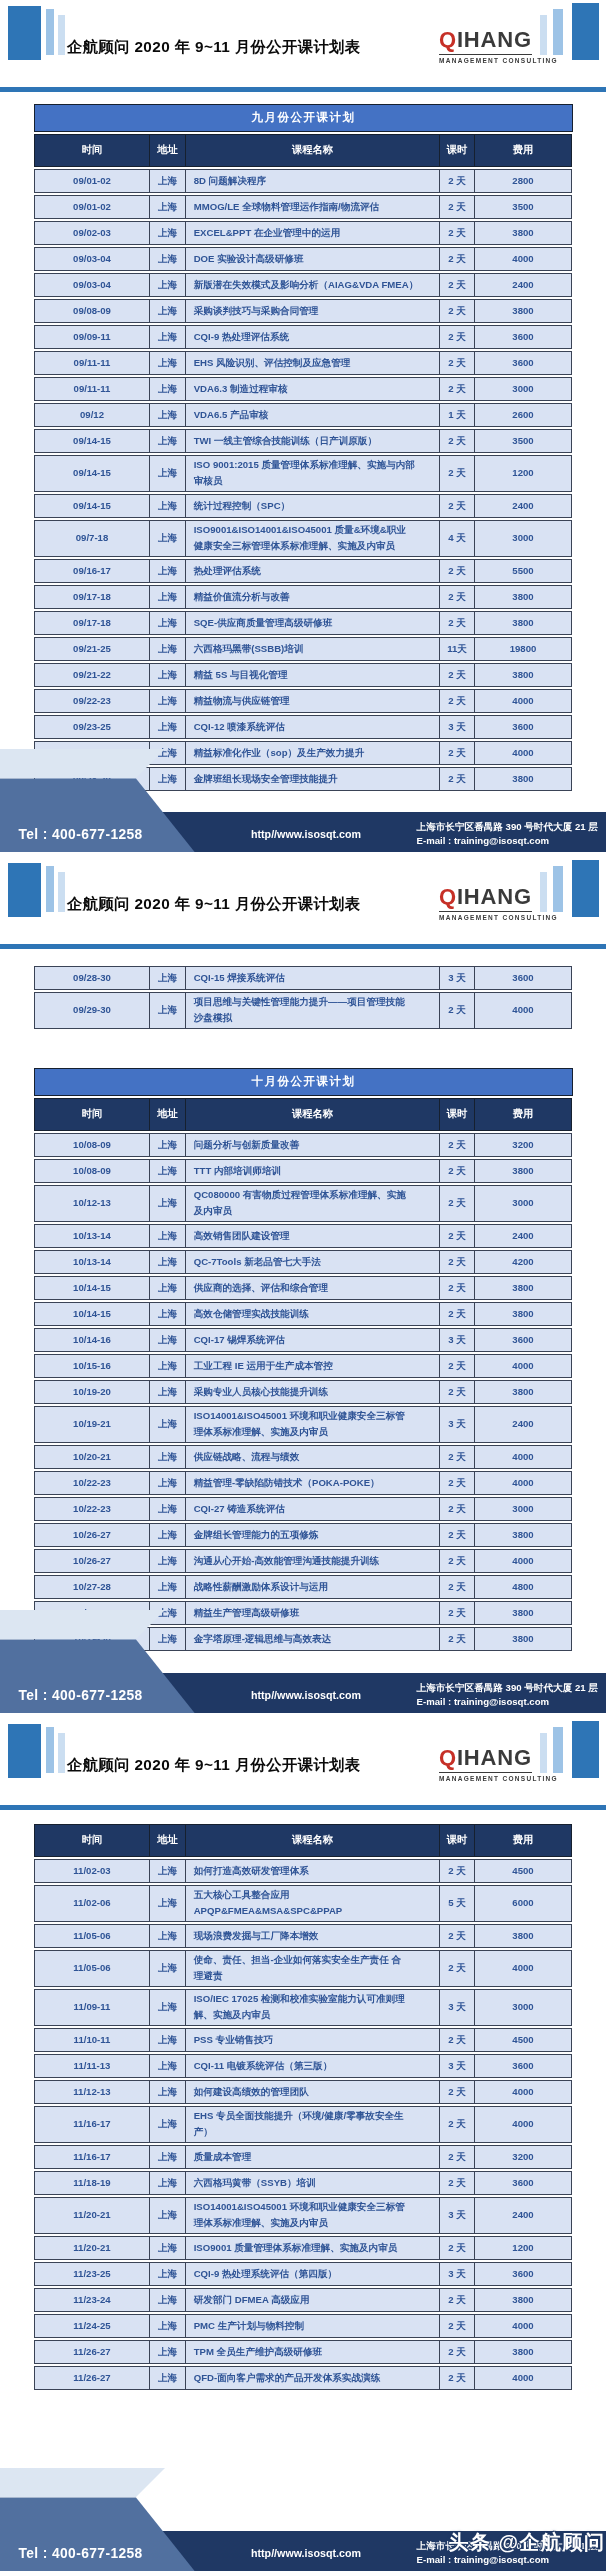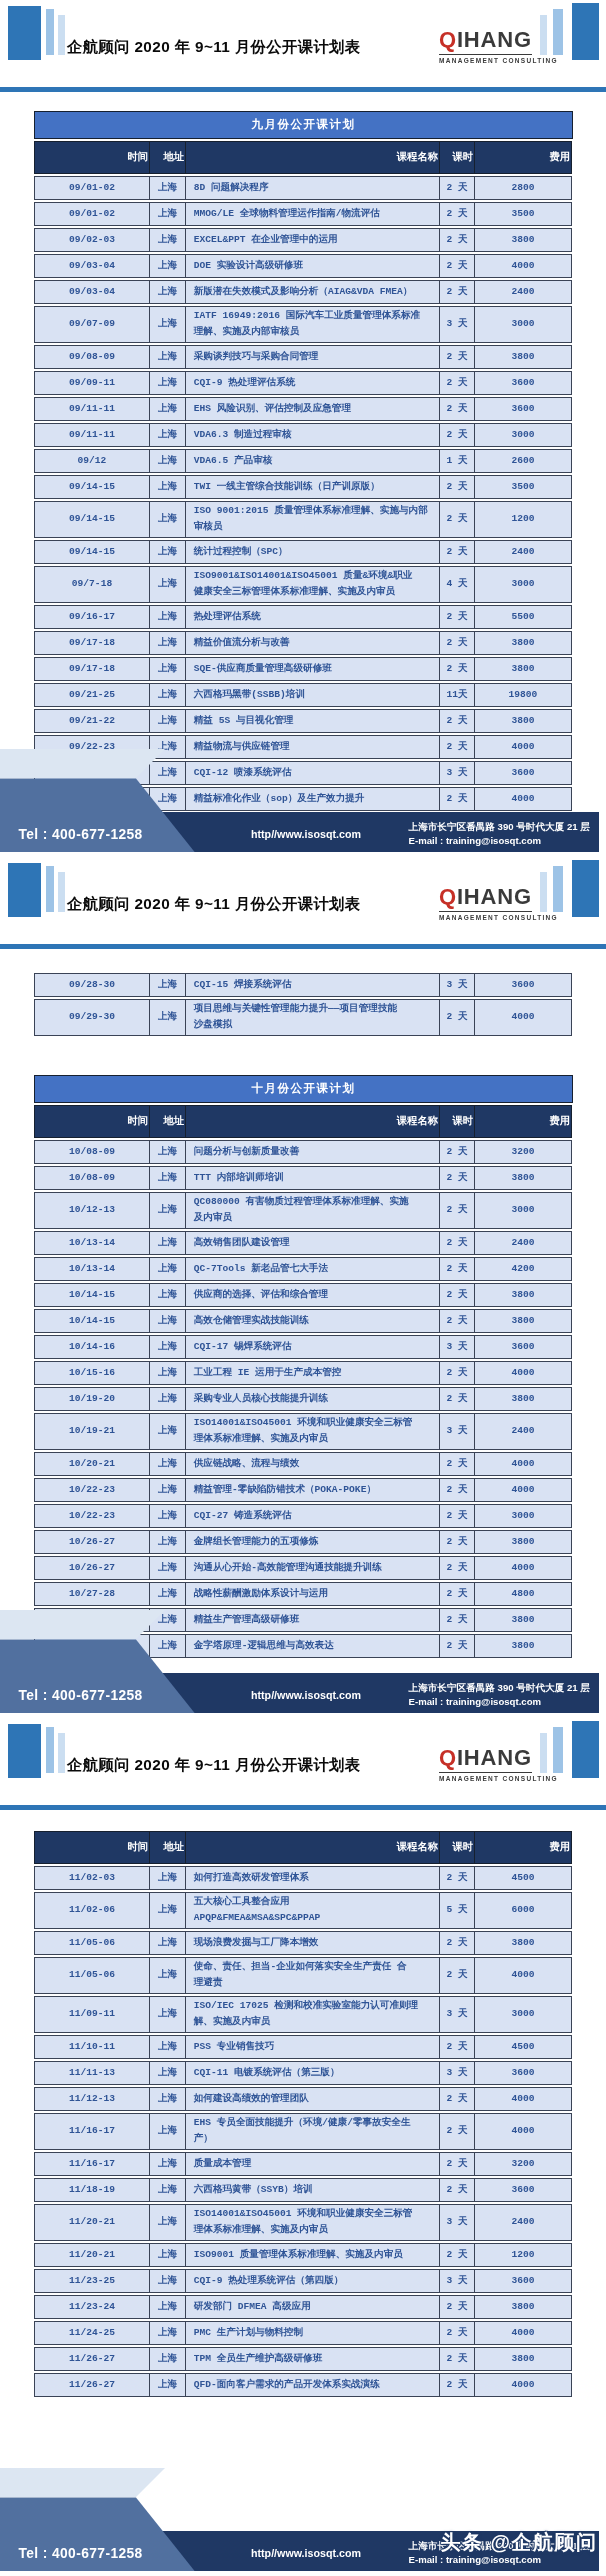--- a/index.html
+++ b/index.html
@@ -19,32 +19,32 @@
   .stripe1-right{right:44px;top:9.2px;width:10px;height:46px;background:#9DC3E6;}
   .bar-big-right{right:7.7px;top:3.1px;width:27.6px;height:57px;background:#2E75B6;}
   .doc-title{position:absolute;left:67px;top:37px;font-size:15.3px;font-weight:bold;color:#0a0a0a;letter-spacing:0.4px;white-space:nowrap;}
   .logo{position:absolute;left:439px;top:29px;width:126px;}
   .logo-brand{display:inline-block;font-size:22px;font-weight:800;letter-spacing:0.8px;line-height:1;color:#3a3a3a;border-bottom:1.5px solid #3a3a3a;padding-bottom:3.1px;}
   .logo-q{color:#C63027;}
   .logo-sub{font-size:6.5px;font-weight:bold;letter-spacing:1.3px;color:#3a3a3a;margin-top:2.3px;white-space:nowrap;}
   .header-line{position:absolute;left:0;right:0;top:87px;height:4.6px;background:#2E75B6;}
 
   
-  .content{margin:7px 34px;font-family:Liberation Mono, monospace;}
+  .content{margin:0 34px;}
   .section-bar{height:26px;background:#4472C4;border:0.8px solid #16202f;color:#fff;font-size:11.5px;font-weight:bold;display:flex;align-items:center;justify-content:center;letter-spacing:1.5px;}
   table.course-table{width:538px;border-collapse:separate;border-spacing:0 2.3px;table-layout:fixed;}
   col.c1{width:115px;} col.c2{width:36px;} col.c3{width:254px;} col.c4{width:35px;} col.c5{width:98px;}
-  .course-table th{background:#1F3864;color:#ffffff;font-size:10.3px;font-weight:bold;height:29px;border-top:0.8px solid #16202f;border-bottom:0.8px solid #16202f;border-left:0.8px solid #16202f;text-align:right;}
+  .course-table th{background:#1F3864;color:#ffffff;font-size:10.3px;font-weight:bold;height:29px;border-top:0.8px solid #16202f;border-bottom:0.8px solid #16202f;border-left:0.8px solid #16202f;}
   .course-table th:last-child{border-right:0.8px solid #16202f;}
   .course-table td{background:#D9E2F3;color:#2F5496;font-size:9.6px;font-weight:bold;line-height:16px;height:19px;padding:1.5px 3.1px;text-align:center;border-top:0.8px solid #3A4356;border-bottom:0.8px solid #3A4356;border-left:0.8px solid #3A4356;vertical-align:middle;}
   .course-table td:last-child{border-right:0.8px solid #3A4356;}
   .course-table td.c-name{text-align:left;padding-left:7.7px;white-space:pre-line;}
 
   
-  .doc-footer{position:absolute;left:0;right:8px;bottom:0;height:108px;}
+  .doc-footer{position:absolute;left:0;right:0;bottom:0;height:108px;}
   .footer-bar{position:absolute;left:0;right:0;bottom:4.6px;height:40px;background:#1F3864;}
   .footer-trap-mid{position:absolute;left:0;bottom:4.6px;width:195px;height:74px;background:#51709F;clip-path:polygon(0 0,136px 0,195px 100%,0 100%);}
   .footer-trap-pale{position:absolute;left:0;bottom:79px;width:165px;height:29px;background:#DCE6F2;clip-path:polygon(0 0,165px 0,136px 100%,0 100%);}
   .footer-tel{position:absolute;left:18.4px;bottom:15.3px;color:#fff;font-size:13.8px;font-weight:bold;letter-spacing:0.4px;}
   .footer-url{position:absolute;left:214px;bottom:17px;width:184px;text-align:center;color:#fff;font-size:10.7px;font-weight:bold;}
   .footer-right{position:absolute;right:9.2px;bottom:7.7px;color:#fff;font-size:9.6px;font-weight:bold;line-height:1.55;text-align:left;white-space:nowrap;}
   .watermark{position:absolute;right:1.5px;bottom:20px;font-size:20px;font-weight:bold;letter-spacing:1.5px;color:#ffffff;text-shadow:0.8px 0.8px 0 #1F3864,-0.8px -0.8px 0 #1F3864,0.8px -0.8px 0 #1F3864,-0.8px 0.8px 0 #1F3864,0 0 3.1px #1F3864;white-space:nowrap;}
 
   .gap-sm{height:10.7px;} .gap-cont{height:13.8px;} .gap-mid{height:37px;}
 </style>
@@ -118,28 +118,20 @@
             <td>4000</td>
           </tr>
           <tr>
             <td>09/03-04</td>
             <td>上海</td>
             <td class="c-name">新版潜在失效模式及影响分析（AIAG&amp;VDA FMEA）</td>
             <td>2 天</td>
             <td>2400</td>
           </tr>
           <tr>
-            <td>09/07-09</td>
-            <td>上海</td>
-            <td class="c-name">IATF 16949:2016 国际汽车工业质量管理体系标准
-理解、实施及内部审核员</td>
-            <td>3 天</td>
-            <td>3000</td>
-          </tr>
-          <tr>
             <td>09/08-09</td>
             <td>上海</td>
             <td class="c-name">采购谈判技巧与采购合同管理</td>
             <td>2 天</td>
             <td>3800</td>
           </tr>
           <tr>
             <td>09/09-11</td>
             <td>上海</td>
             <td class="c-name">CQI-9 热处理评估系统</td>

